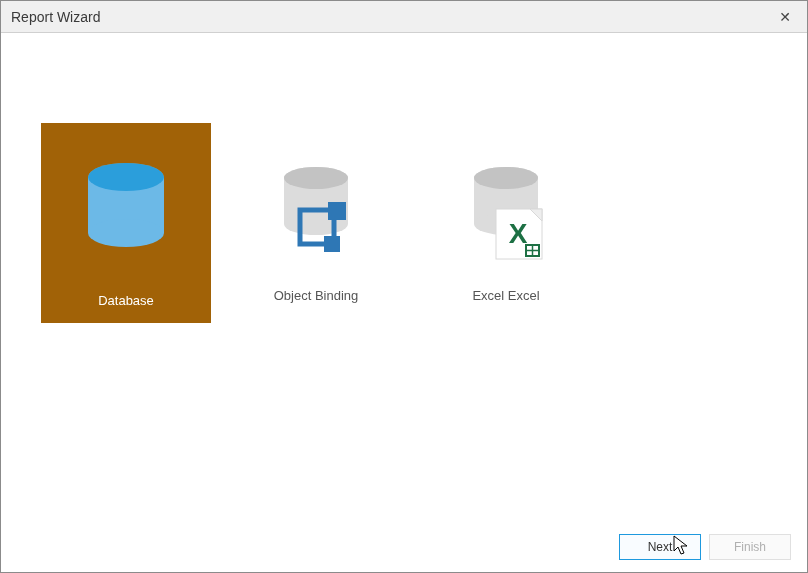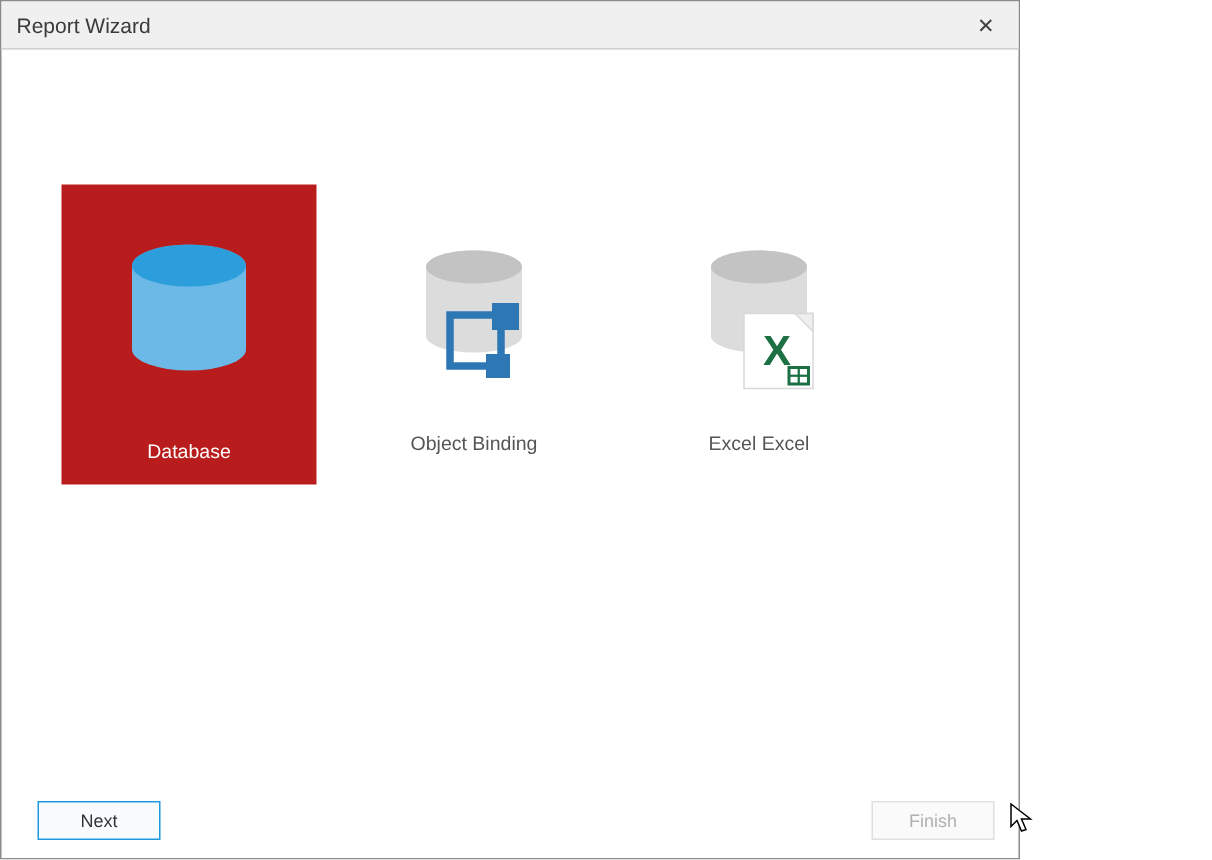--- a/index.html
+++ b/index.html
@@ -5,21 +5,21 @@
   * { box-sizing: border-box; }
   html, body {
     margin: 0; padding: 0;
     width: 808px; height: 573px;
     font-family: "Segoe UI", Tahoma, sans-serif;
     font-size: 13px;
     color: #404040;
     background: #fff;
   }
   .frame {
-    width: 680px; height: 573px;
+    width: 808px; height: 573px;
     border: 1px solid #8b8b8b;
     background: #fff;
     position: relative;
     display: flex;
     flex-direction: column;
   }
   .titlebar {
     height: 32px;
     background: #f0f0f0;
     border-bottom: 1px solid #d0d0d0;
@@ -64,28 +64,28 @@
     width: 100px; height: 130px;
     display:flex; align-items:center; justify-content:center;
   }
   .option .label {
     margin-top: 14px;
     font-size: 13px;
     text-align: center;
     color: #555;
   }
   .option.selected {
-    background: #b91c1c;
+    background: #a16207;
     color: #fff;
     gap: 10px;
   }
   .option.selected .label { color: #fff; }
   .footer {
     height: 50px;
-    display:flex; align-items:center; justify-content:space-between;
+    display:flex; align-items:center; justify-content:flex-end;
     padding: 0 16px;
   }
   .btn {
     min-width: 82px;
     height: 26px;
     border: 1px solid #c0c0c0;
     background: #fdfdfd;
     font-size: 12px;
     color: #333;
     display:inline-flex; align-items:center; justify-content:center;

